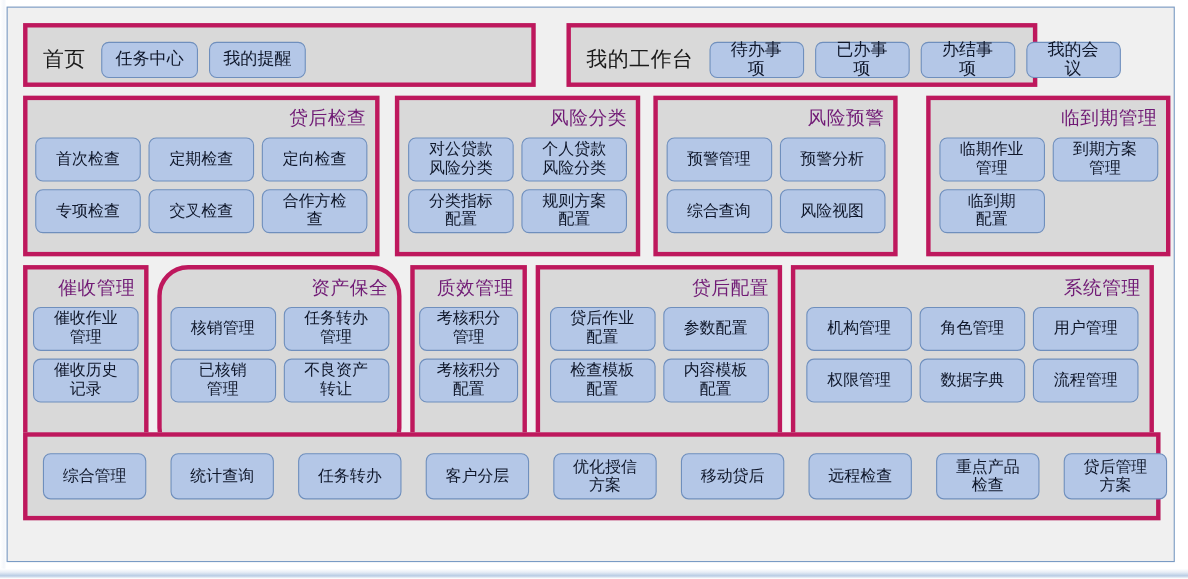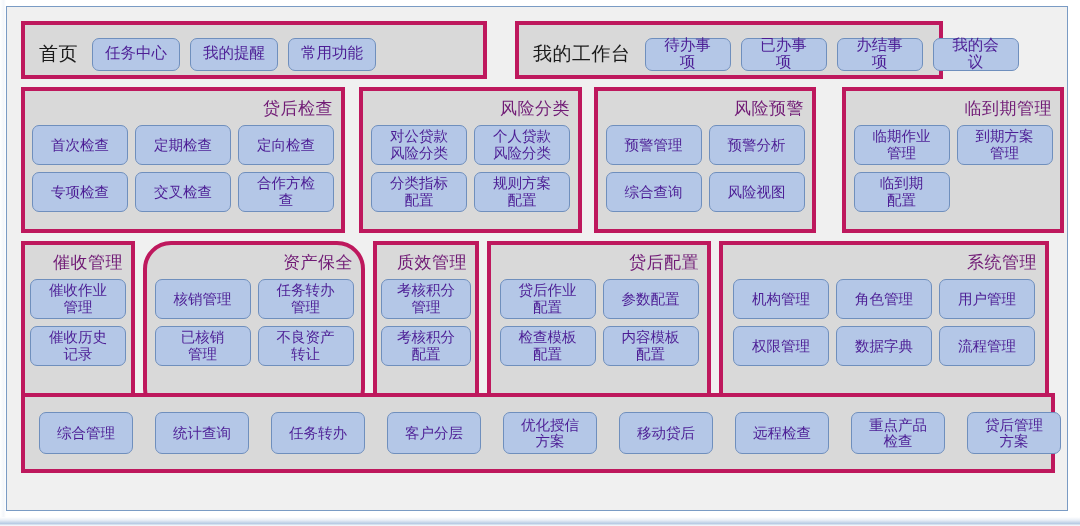--- a/index.html
+++ b/index.html
@@ -79,21 +79,21 @@
     letter-spacing: 0.5px;
   }
   .topbar .btn { margin-right: 10px; }
   .topbar .btn:last-child { margin-right: 0; }
 
   
   .btn {
     background: #b4c7e7;
     border: 1px solid #6f8fbd;
     border-radius: 7px;
-    color: #4c1d95;
+    color: #0f172a;
     font-size: 14.5px;
     line-height: 1.12;
     text-align: center;
     display: flex;
     align-items: center;
     justify-content: center;
     box-sizing: border-box;
     padding: 2px 6px;
     white-space: pre-line;
     cursor: pointer;
@@ -158,21 +158,20 @@
 
 <div id="app-root">
   <div class="rows">
 
     <div class="row topbar-row">
       <div class="panel" style="width:466px; margin-right:28px;">
         <div class="topbar">
           <span class="topbar-title">首页</span>
           <div class="btn">任务中心</div>
           <div class="btn">我的提醒</div>
-          <div class="btn">常用功能</div>
         </div>
       </div>
 
       <div class="panel" style="width:428px;">
         <div class="topbar">
           <span class="topbar-title">我的工作台</span>
           <div class="btn">待办事项</div>
           <div class="btn">已办事项</div>
           <div class="btn">办结事项</div>
           <div class="btn">我的会议</div>

